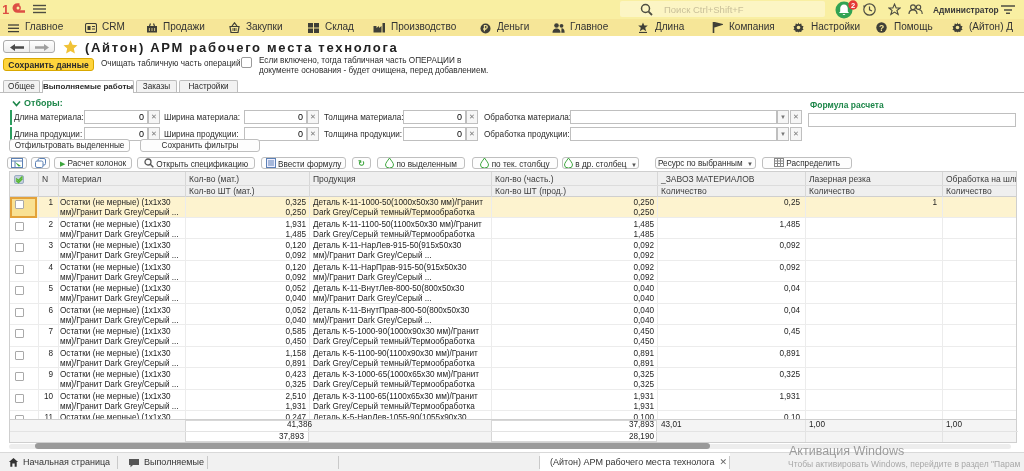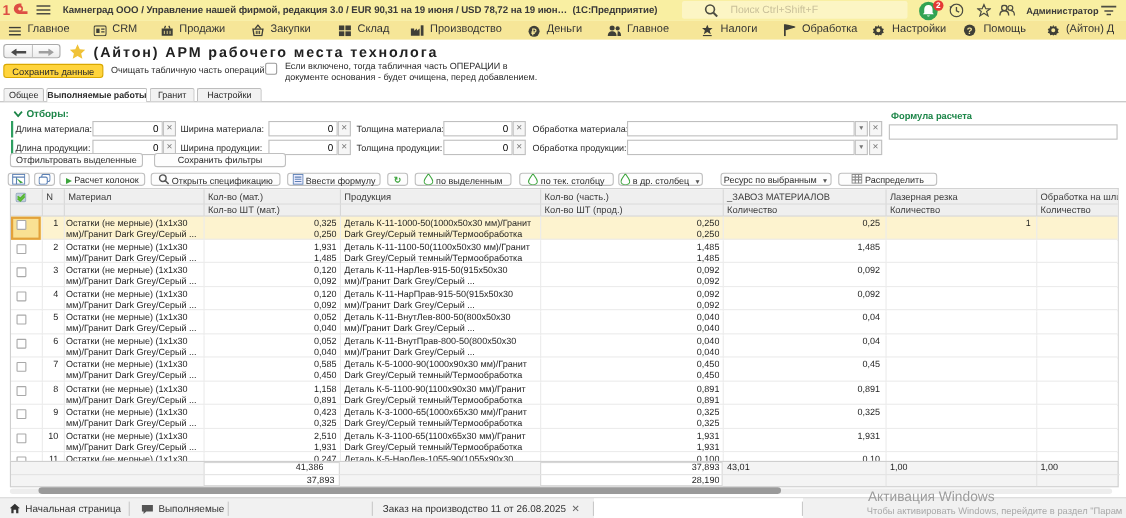--- a/index.html
+++ b/index.html
@@ -3,21 +3,21 @@
 <meta charset="utf-8">
 <style>
 * { margin:0; padding:0; box-sizing:border-box; }
 html,body { width:1024px; height:471px; overflow:hidden; font-family:"Liberation Sans",sans-serif; background:#fff; }
 .topbar { position:absolute; left:0; top:0; width:1024px; height:19px; background:#f9efa2; }
 .menubar { position:absolute; left:0; top:19px; width:1024px; height:17px; background:#f6e698; }
 .menubar .mi { position:absolute; top:2px; font-size:10px; color:#333; white-space:nowrap; }
 .abs { position:absolute; }
 .ttl { font-size:8.8px; color:#3a3a3a; font-weight:bold; letter-spacing:-0.05px; }
 .h1 { position:absolute; font-size:13px; font-weight:bold; color:#212121; }
-.savebtn { position:absolute; background:#ffd43c; border:1px solid #d9a800; border-radius:3px; font-size:8.5px; font-weight:normal; color:#2b2b2b; text-align:center; }
+.savebtn { position:absolute; background:#ffd43c; border:1px solid #d9a800; border-radius:3px; font-size:8.5px; font-weight:bold; color:#2b2b2b; text-align:center; }
 .lbl { position:absolute; font-size:8.2px; color:#2b2b2b; white-space:nowrap; }
 .tab { position:absolute; top:80px; height:12px; border:1px solid #bdbdbd; border-bottom:none; border-radius:2px 2px 0 0; background:#f2f2f2; font-size:8.2px; color:#2b2b2b; text-align:center; line-height:11px; white-space:nowrap; overflow:hidden; }
 .tab.act { background:#fff; font-weight:bold; font-size:8px; height:13px; z-index:2; }
 .green { color:#1d8649; }
 .inp { position:absolute; height:14px; border:1px solid #bfbfbf; background:#fff; font-size:9px; }
 .xbtn { position:absolute; height:14px; width:12px; border:1px solid #bfbfbf; background:#f6f6f6; color:#777; font-size:7px; text-align:center; line-height:12px; }
 .btn { position:absolute; height:12px; border:1px solid #bfbfbf; border-radius:3px; background:#fdfdfd; font-size:8.2px; color:#2b2b2b; text-align:center; white-space:nowrap; }
 .num { text-align:right; }
 .hc { font-size:8.5px; color:#3c3c3c; white-space:nowrap; }
 .cl { font-size:8.2px; color:#1e1e1e; line-height:10.2px; white-space:nowrap; overflow:hidden; }
@@ -33,21 +33,20 @@
     <path d="M14.5 1.2 A5 5 0 0 0 9.5 6 A5 5 0 0 0 14.5 10.8 L22 10.8 L22 8.3 L14.5 8.3 A2.5 2.5 0 0 1 14.5 3.7 L16.5 3.7 L16.5 1.2 Z" fill="#dd4f44"></path>
     <circle cx="15" cy="6" r="2.2" fill="none" stroke="#dd4f44" stroke-width="1.4"></circle>
   </svg>
   <svg class="abs" style="left:33px;top:4px" width="13" height="10">
       <g stroke="#4d4d42" stroke-width="1.4">
         <line x1="0" y1="1.5" x2="13" y2="1.5"></line>
         <line x1="0" y1="5" x2="13" y2="5"></line>
         <line x1="0" y1="8.5" x2="13" y2="8.5"></line>
       </g>
     </svg>
-  <div class="abs ttl" style="left:57px;top:4px;white-space:nowrap">Камнеград ООО / Управление нашей фирмой, редакция 3.0 / EUR 90,31 на 19 июня / USD 78,72 на 19 июн…&nbsp;&nbsp;(1С:Предприятие)</div>
   <div class="abs" style="left:620px;top:1px;width:205px;height:16px;background:#fcf5c4;border-radius:2px"></div>
   <svg class="abs" style="left:640px;top:3px" width="13" height="13" viewBox="0 0 13 13">
       <circle cx="5.5" cy="5.5" r="4" fill="none" stroke="#4d4d42" stroke-width="1.5"></circle>
       <line x1="8.6" y1="8.6" x2="12" y2="12" stroke="#4d4d42" stroke-width="1.8"></line>
     </svg>
   <div class="abs" style="left:664px;top:4px;font-size:9.5px;color:#c9c09a">Поиск Ctrl+Shift+F</div>
   <svg class="abs" style="left:834px;top:0px" width="26" height="19" viewBox="0 0 26 19">
     <circle cx="10" cy="10" r="8.5" fill="#31a353"></circle>
     <path d="M10 4.5 C7.6 4.5 6.2 6.3 6.2 8.6 L6.2 11.5 L5 13 L15 13 L13.8 11.5 L13.8 8.6 C13.8 6.3 12.4 4.5 10 4.5 Z M8.6 14 A1.5 1.5 0 0 0 11.4 14 Z" fill="#fff"></path>
     <circle cx="19" cy="5" r="4.7" fill="#e53935"></circle>
@@ -133,26 +132,26 @@
       <circle cx="4.5" cy="2.5" r="2.3" fill="#3f3f37"></circle>
       <path d="M0.5 9.8 C0.5 6.5 2.5 5.5 4.5 5.5 C6.5 5.5 8.5 6.5 8.5 9.8 Z" fill="#3f3f37"></path>
       <circle cx="9.5" cy="2.8" r="1.9" fill="#3f3f37"></circle>
       <path d="M9.5 5.3 C11.2 5.3 12.6 6.3 12.6 9.8 L9.3 9.8" fill="#3f3f37"></path>
     </svg>
   <div class="mi" style="left:570px">Главное</div>
   <svg class="abs" style="left:637px;top:3px" width="12" height="11">
       <path d="M6 0.5 L7.3 3.5 L10.8 3.5 L8.2 5.8 L9.2 9.2 L6 7.2 L2.8 9.2 L3.8 5.8 L1.2 3.5 L4.7 3.5 Z" fill="#3f3f37"></path>
       <path d="M2 10.5 L10 10.5" stroke="#3f3f37" stroke-width="1.2"></path>
     </svg>
-  <div class="mi" style="left:655px">Налоги</div>
+  <div class="mi" style="left:655px">Длина</div>
   <svg class="abs" style="left:712px;top:3px" width="11" height="11">
       <path d="M1.5 11 L1.5 0.5 L9.5 2.5 L1.5 5" fill="none" stroke="#3f3f37" stroke-width="1.6"></path>
       <path d="M1.5 0.8 L9.5 2.7 L1.5 4.8 Z" fill="#3f3f37"></path>
     </svg>
-  <div class="mi" style="left:729px">Обработка</div>
+  <div class="mi" style="left:729px">Компания</div>
   <svg class="abs" style="left:793px;top:3px" width="11" height="11" viewBox="0 0 24 24">
       <path d="M12 8 A4 4 0 1 0 12 16 A4 4 0 1 0 12 8 M12 1 L13.5 5 L18 3.5 L19 8 L23 9.5 L21 13.5 L23 17 L19 18.5 L18 22 L13.5 21 L12 23 L10.5 21 L6 22 L5 18.5 L1 17 L3 13.5 L1 9.5 L5 8 L6 3.5 L10.5 5 Z" fill="#3f3f37" fill-rule="evenodd"></path>
     </svg>
   <div class="mi" style="left:811px">Настройки</div>
   <svg class="abs" style="left:876px;top:3px" width="11" height="11">
       <circle cx="5.5" cy="5.5" r="5.2" fill="#3f3f37"></circle>
       <text x="5.5" y="8.6" text-anchor="middle" font-size="8.5" font-weight="bold" fill="#f6e698">?</text>
     </svg>
   <div class="mi" style="left:894px">Помощь</div>
   <svg class="abs" style="left:952px;top:3px" width="11" height="11" viewBox="0 0 24 24">
@@ -176,21 +175,21 @@
 <div class="h1" style="left:85px;top:40px;letter-spacing:1.7px">(Айтон) АРМ рабочего места технолога</div>
 
 <div class="savebtn" style="left:3px;top:58px;width:91px;height:13px;line-height:12px">Сохранить данные</div>
 <div class="lbl" style="left:101px;top:59px">Очищать табличную часть операций:</div>
 <div class="abs" style="left:241px;top:57px;width:11px;height:11px;border:1px solid #9a9a9a;background:#fff;border-radius:2px"></div>
 <div class="lbl" style="left:259px;top:56px;line-height:9.5px">Если включено, тогда табличная часть ОПЕРАЦИИ в<br>документе основания - будет очищена, перед добавлением.</div>
 
 <div class="abs" style="left:0;top:92px;width:1024px;height:1px;background:#bdbdbd"></div>
 <div class="tab" style="left:3px;width:37px">Общее</div>
 <div class="tab act" style="left:42px;width:92px">Выполняемые работы</div>
-<div class="tab" style="left:136px;width:41px">Гранит</div>
+<div class="tab" style="left:136px;width:41px">Заказы</div>
 <div class="tab" style="left:179px;width:59px">Настройки</div>
 
 <svg class="abs" style="left:12px;top:100px" width="9" height="7">
     <path d="M1 1.5 L4.5 5.5 L8 1.5" fill="none" stroke="#1d8649" stroke-width="1.6"></path>
   </svg>
 <div class="abs green" style="left:24px;top:98px;font-size:9px;font-weight:bold">Отборы:</div>
 <div class="abs" style="left:10px;top:110px;width:2px;height:15px;background:#2e9e60"></div>
 <div class="abs" style="left:10px;top:127px;width:2px;height:15px;background:#2e9e60"></div>
 <div class="lbl" style="left:14px;top:113px">Длина материала:</div>
 <div class="inp num" style="left:84px;top:110px;width:64px;line-height:13px;padding-right:3px">0</div>
@@ -484,21 +483,21 @@
 <div class="abs cl num" style="left:481px;top:1px;width:163px">0,100<br>0,100</div>
 <div class="abs cl num" style="left:647px;top:1px;width:143px">0,10</div>
 </div>
 </div>
 <div class="abs" style="left:9px;top:419px;width:1008px;height:24px;background:#f4f4f4;border:1px solid #cfcfcf;border-left:1px solid #cfcfcf">
 <div class="abs" style="left:175px;top:0;width:124px;height:22px;background:#fff;border:1px solid #d7d7d7"></div>
 <div class="abs" style="left:481px;top:0;width:166px;height:22px;background:#fff;border:1px solid #d7d7d7"></div>
 <div class="abs" style="left:0;top:11px;width:1008px;height:1px;background:#e3e3e3"></div>
 <div class="abs" style="left:795px;top:0;width:1px;height:22px;background:#e3e3e3"></div>
 <div class="abs" style="left:932px;top:0;width:1px;height:22px;background:#e3e3e3"></div>
-<div class="abs cl num" style="left:165px;top:0px;width:119px">41,386</div>
+<div class="abs cl num" style="left:183px;top:0px;width:119px">41,386</div>
 <div class="abs cl num" style="left:175px;top:11.5px;width:119px">37,893</div>
 <div class="abs cl num" style="left:481px;top:0px;width:163px">37,893</div>
 <div class="abs cl num" style="left:481px;top:11.5px;width:163px">28,190</div>
 <div class="abs cl" style="left:651px;top:0px">43,01</div>
 <div class="abs cl" style="left:799px;top:0px">1,00</div>
 <div class="abs cl" style="left:936px;top:0px">1,00</div>
 </div>
 <div class="abs" style="left:9px;top:444px;width:1002px;height:5px;background:#ededed;border-radius:3px"></div>
 <div class="abs" style="left:35px;top:443px;width:675px;height:6px;background:#9a9a9a;border-radius:3px"></div>
 
@@ -507,19 +506,19 @@
       <path d="M12 2 L22 11 L19 11 L19 21 L14.5 21 L14.5 14 L9.5 14 L9.5 21 L5 21 L5 11 L2 11 Z" fill="#333"></path>
     </svg>
   <div class="tb-item" style="left:23px">Начальная страница</div>
   <div class="sep" style="left:117px"></div>
   <svg class="abs" style="left:128px;top:5px" width="12" height="10" viewBox="0 0 12 10">
       <path d="M1 1 L11 1 L11 7 L5 7 L2.5 9.3 L2.5 7 L1 7 Z" fill="#555"></path>
     </svg>
   <div class="tb-item" style="left:144px">Выполняемые</div>
   <div class="sep" style="left:207px"></div>
   <div class="sep" style="left:338px"></div>
-  <div class="tb-item" style="left:348px">Заказ на производство 11 от 26.08.2025&nbsp;&nbsp;<span style="color:#666">✕</span></div>
   <div class="sep" style="left:539px"></div>
   <div class="abs" style="left:540px;top:0;width:190px;height:19px;background:#fff"></div>
+  <div class="tb-item" style="left:550px">(Айтон) АРМ рабочего места технолога&nbsp;&nbsp;<span style="color:#666">✕</span></div>
   <div class="sep" style="left:729px"></div>
 </div>
 <div class="abs" style="left:789px;top:444px;font-size:12.5px;color:#9c9c9c">Активация Windows</div>
 <div class="abs" style="left:788px;top:459px;font-size:8.5px;color:#a8a8a8;white-space:nowrap">Чтобы активировать Windows, перейдите в раздел "Парам</div>
 
 </body></html>

